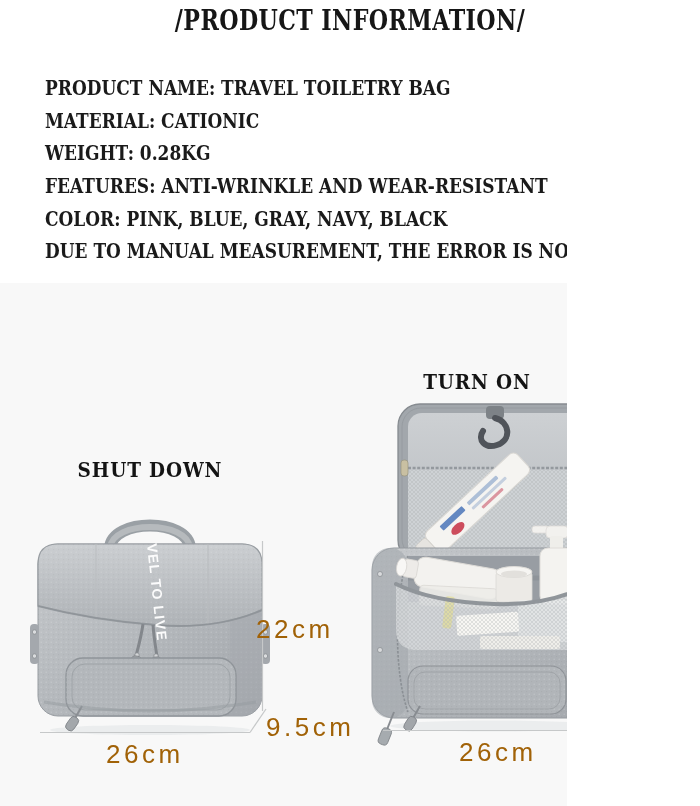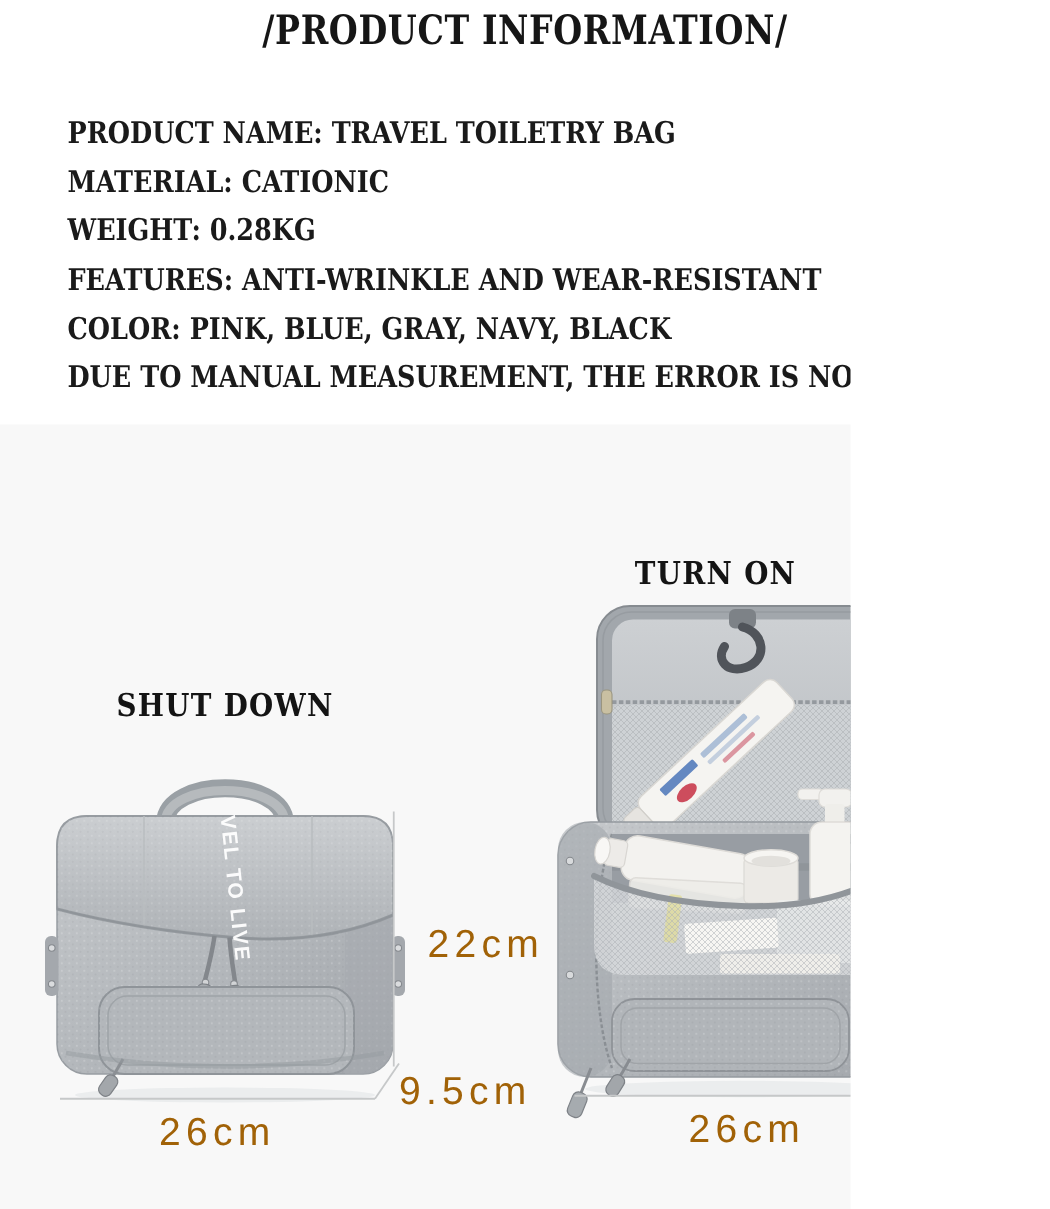--- a/index.html
+++ b/index.html
@@ -17,21 +17,21 @@
              color:#141414;letter-spacing:1px;white-space:nowrap;
              transform:translateX(-50%) scaleX(.88);}
   #label-shutdown{left:150px;top:457px;}
   #label-turnon{left:477px;top:369px;}
   .bag-svg{position:absolute;}
   #bag-closed{left:30px;top:506px;}
   #bag-open{left:368px;top:398px;}
   #dims{position:absolute;left:0;top:0;pointer-events:none;}
   .dim-label{position:absolute;font-family:"Liberation Sans",sans-serif;font-size:26px;
              color:#a16207;letter-spacing:3.5px;white-space:nowrap;line-height:1;}
-  #dim-h-closed{left:285px;top:616px;}
+  #dim-h-closed{left:256px;top:616px;}
   #dim-depth{left:266px;top:714px;}
   #dim-w-closed{left:106px;top:741px;}
   #dim-h-open{left:615px;top:553px;}
   #dim-w-open{left:459px;top:739px;}
 </style>
 </head>
 <body>
 
 <div class="page">
 

